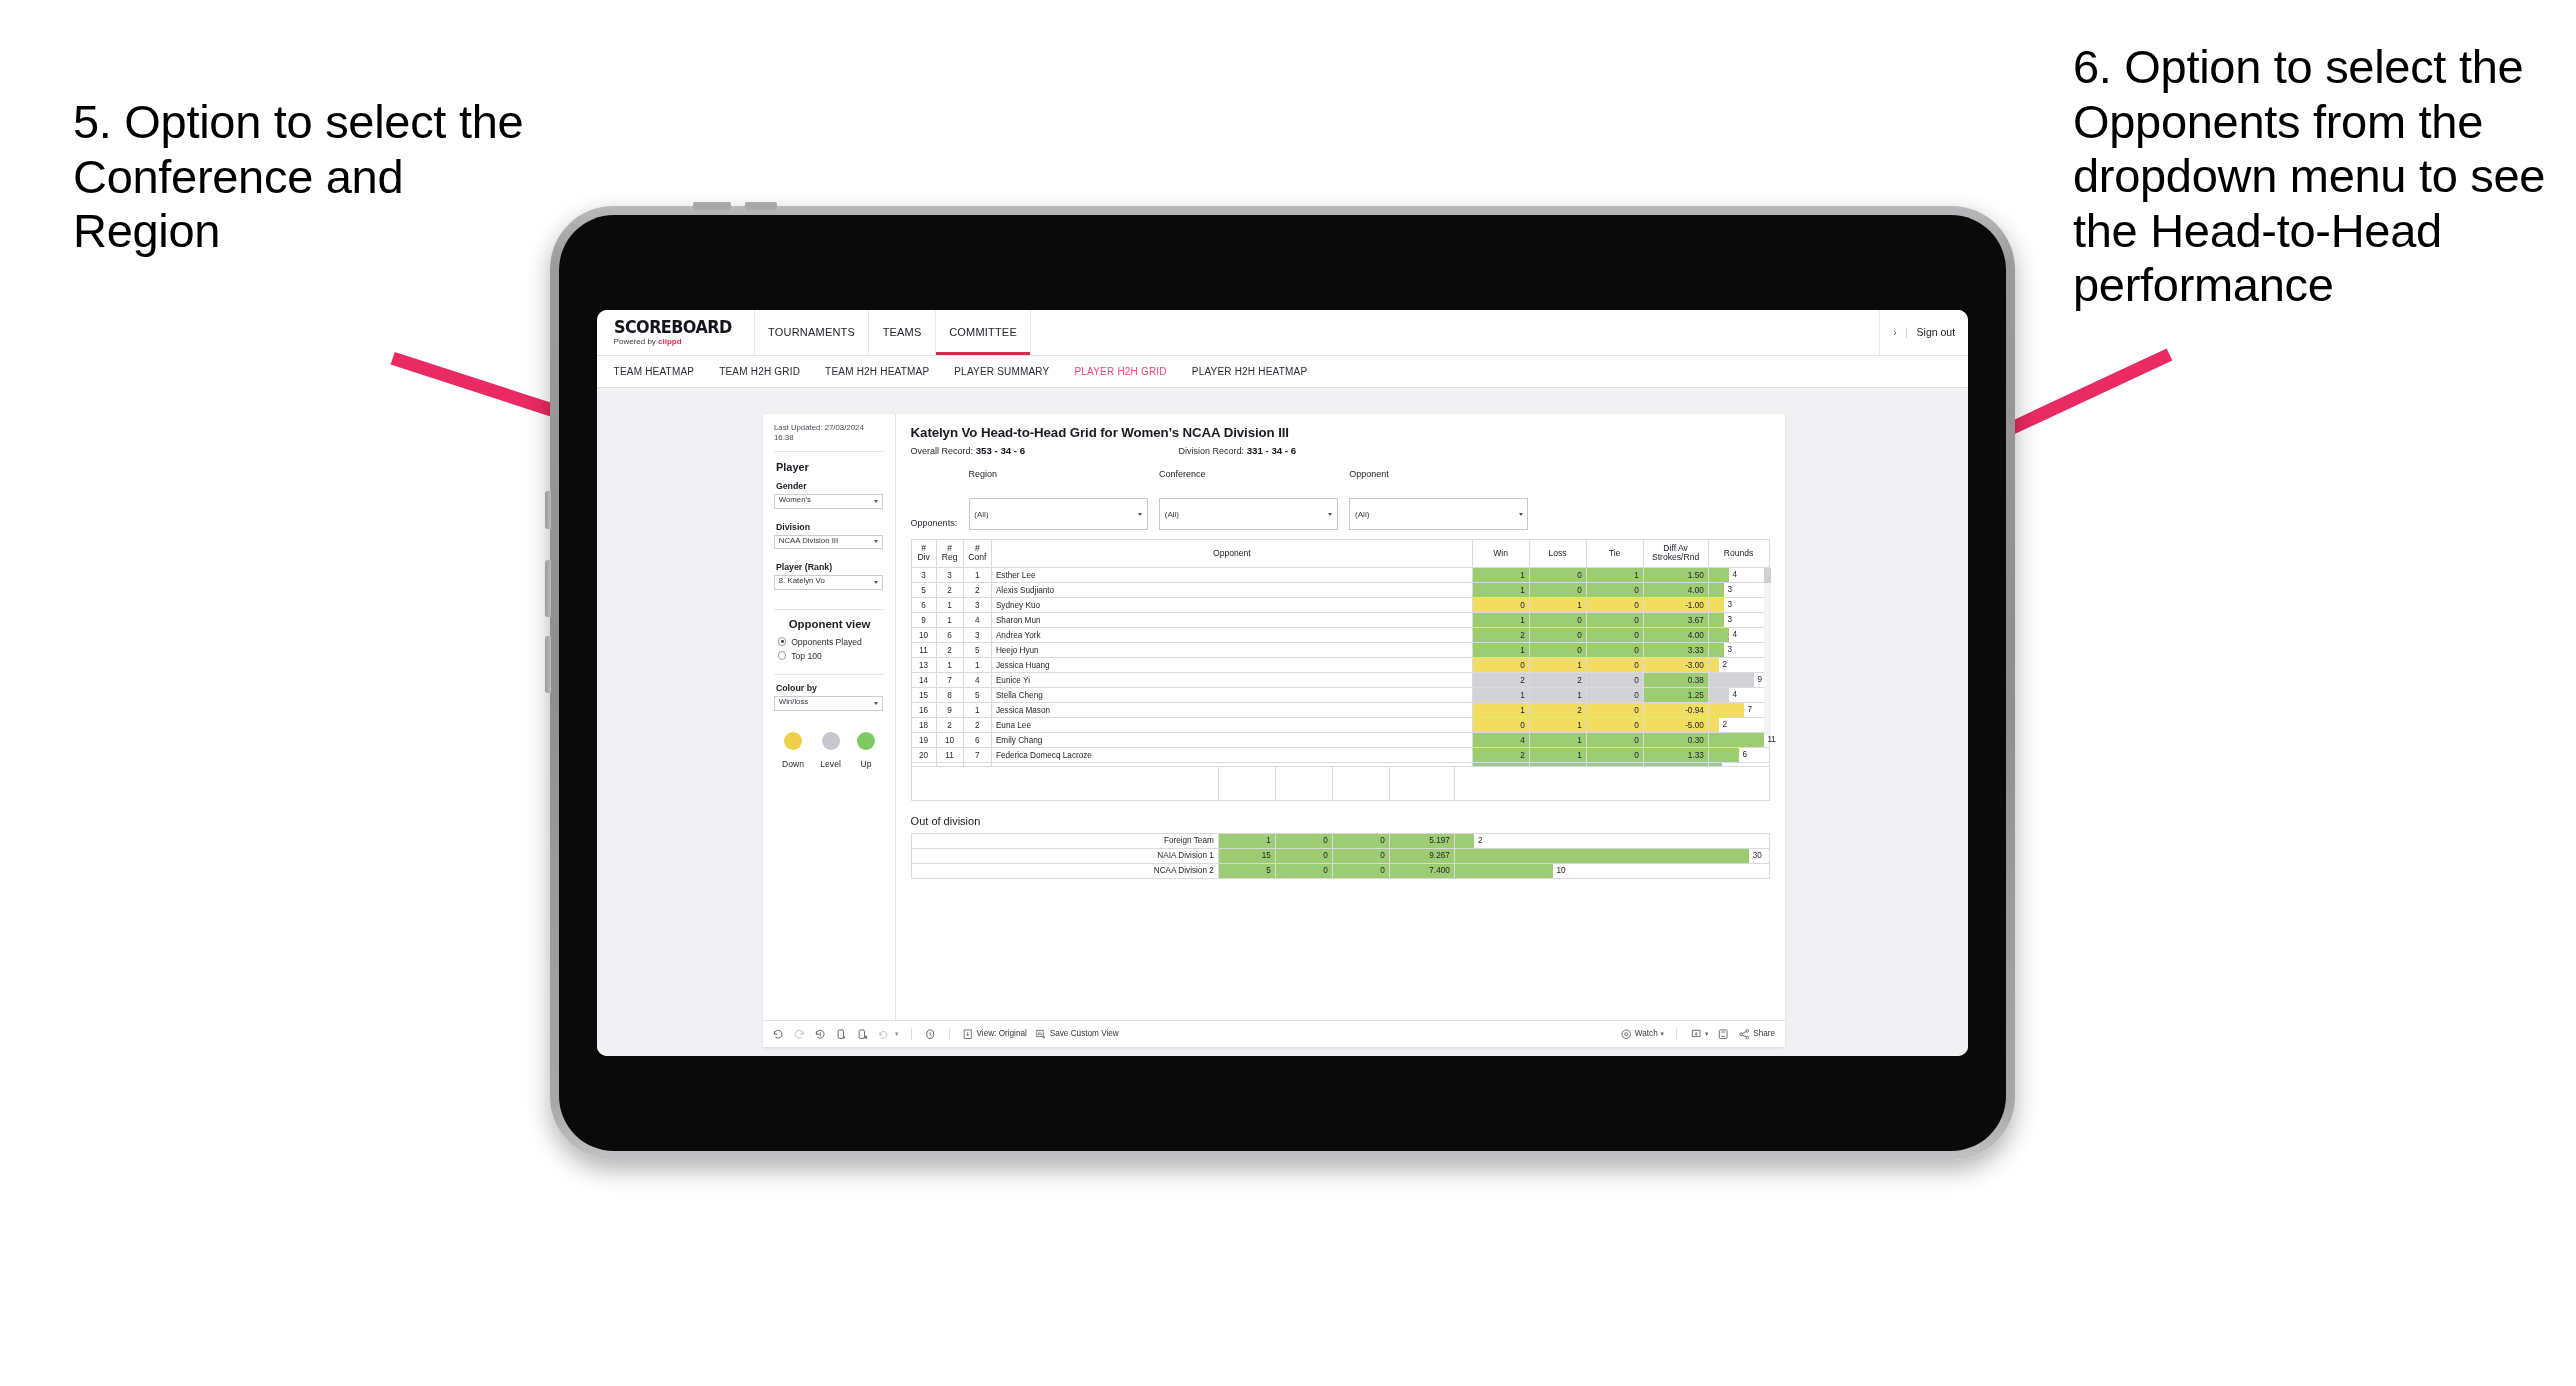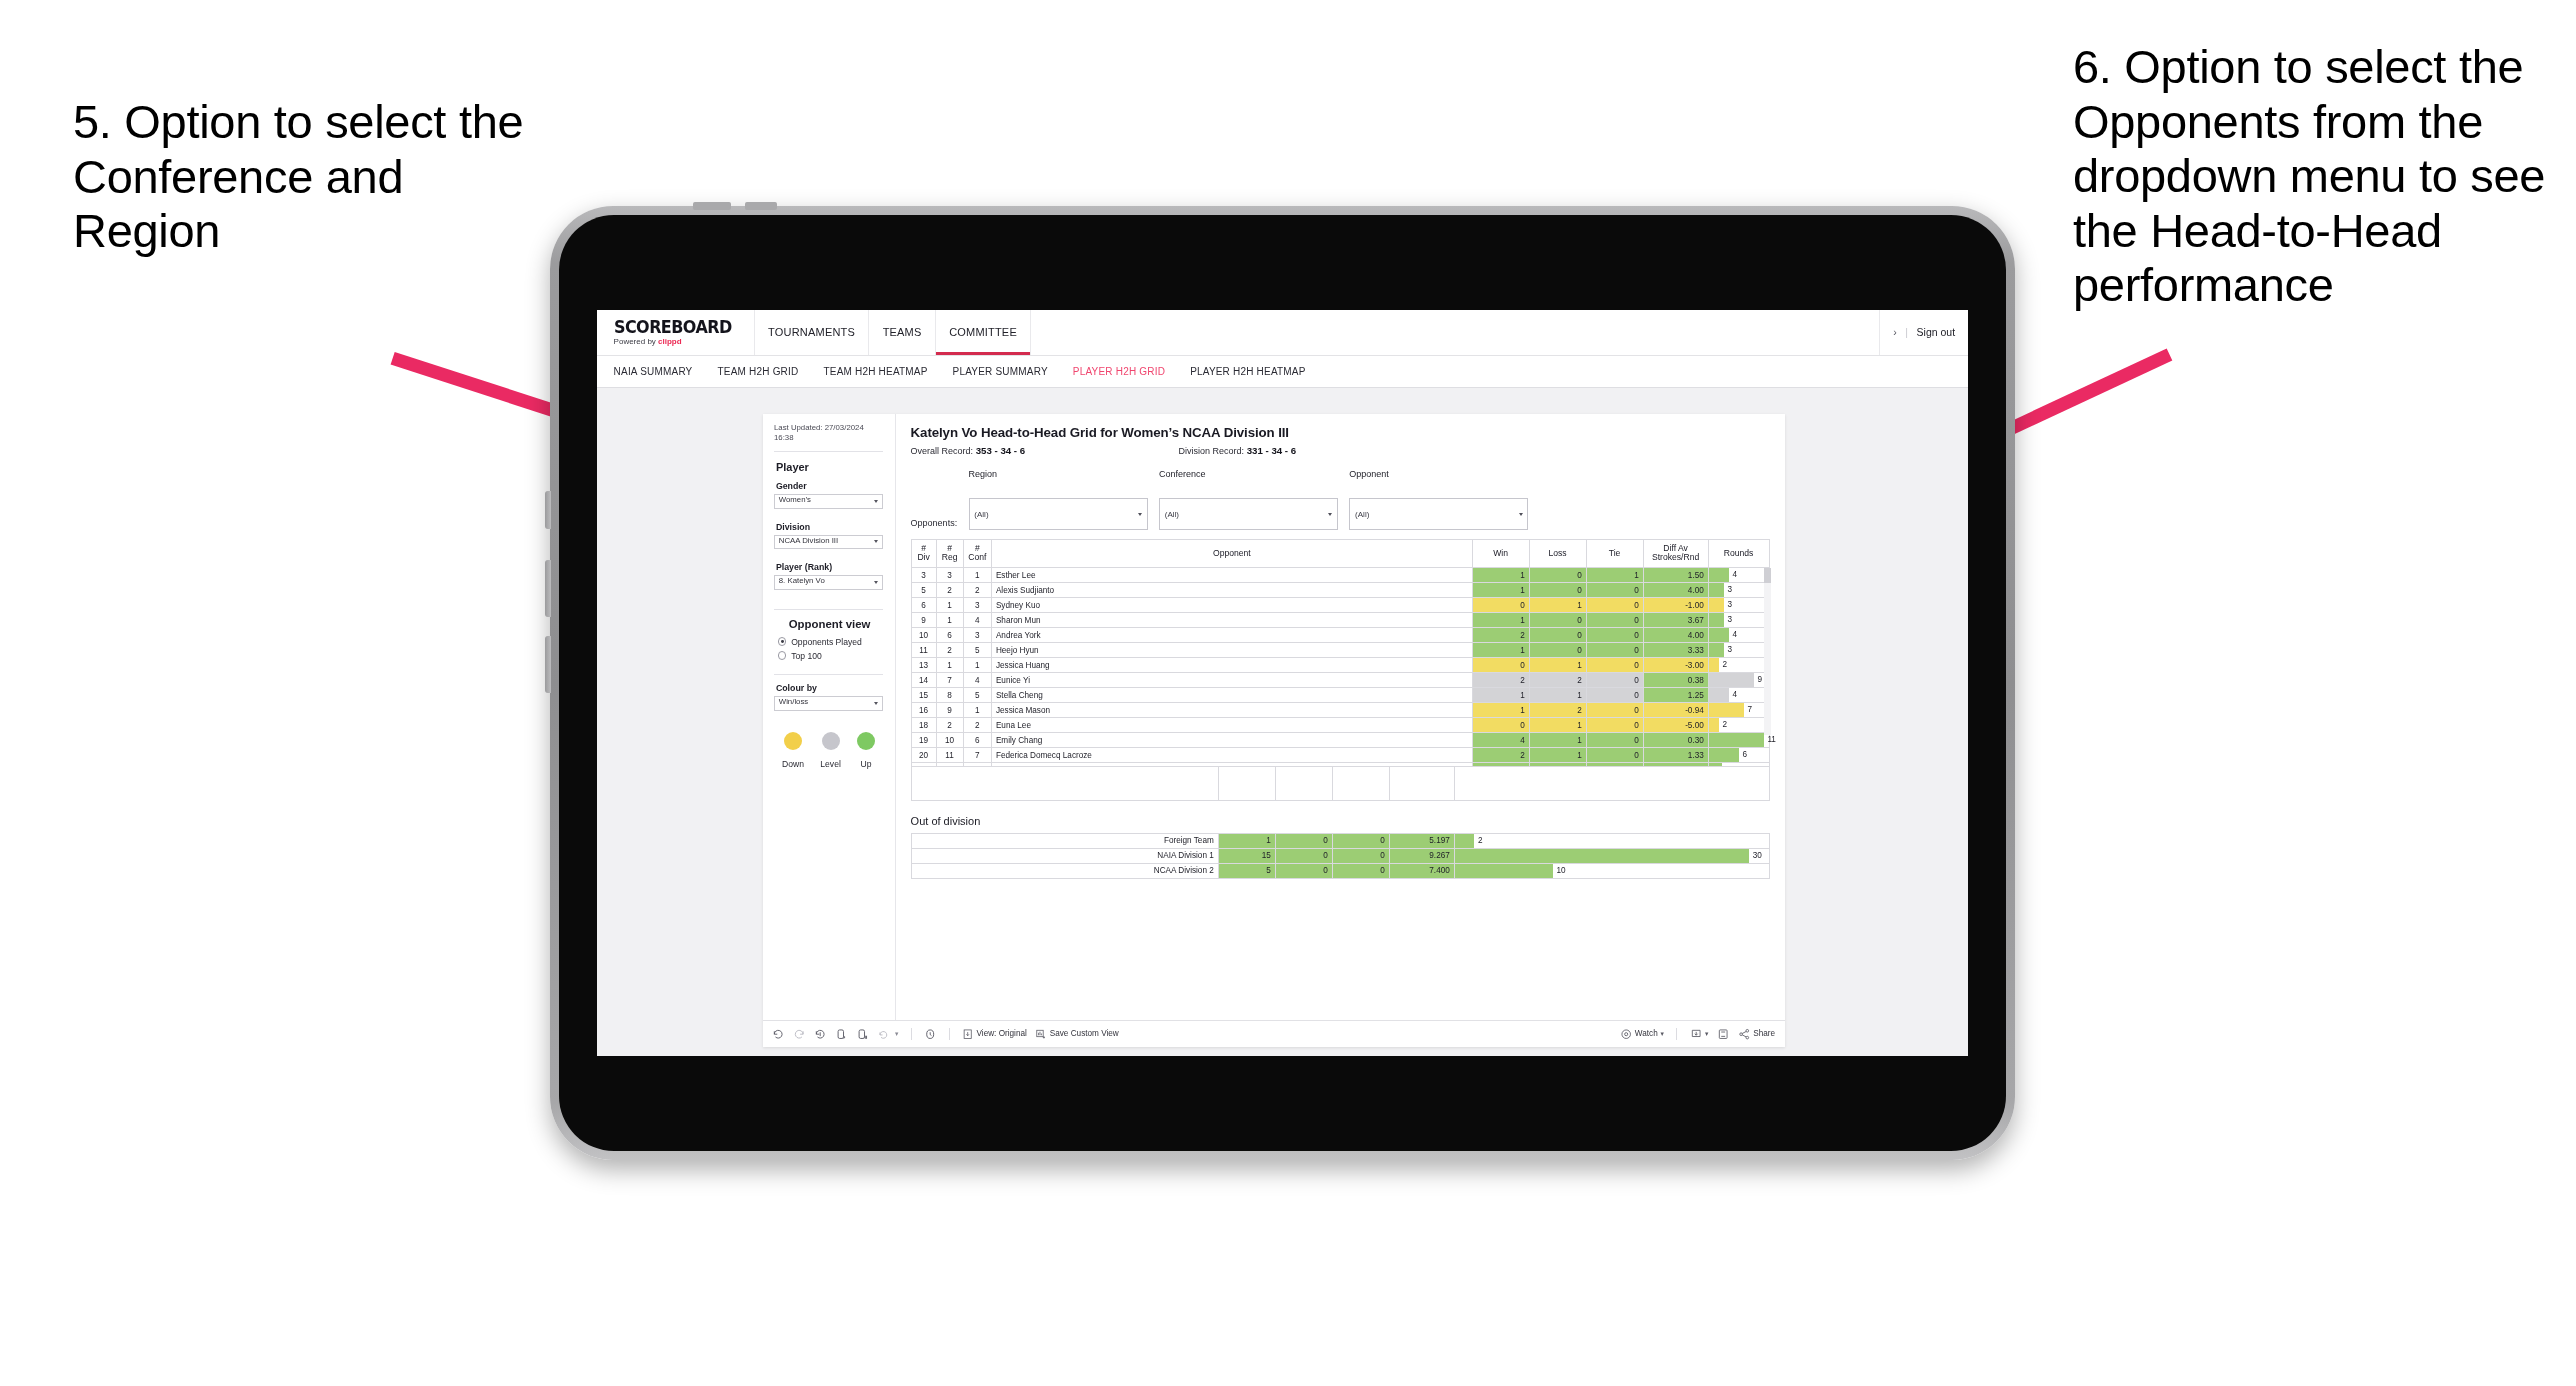--- a/index.html
+++ b/index.html
@@ -41,20 +41,21 @@
   }
   .tab-inner {
     position:absolute; left:8.6px; top:8.6px; right:8.6px; bottom:8.6px;
     background:#0a0a0a;
     border-radius:55px;
   }
   .tab-screen {
     position:absolute; left:38px; top:95px; right:38px; bottom:95px;
     background:#f1f1f3;
     overflow:hidden;
+    border-radius:10px;
   }
   .tab-btn {
     position:absolute; background:#a9a9ab; border-radius:1.9px;
     top:-3.8px; height:7.6px;
   }
   .side-btn {
     position:absolute; left:-4.8px; width:5.7px;
     background:linear-gradient(90deg,#9a9a9c,#bcbcbe);
     border-radius:2.9px 0 0 2.9px;
   }
@@ -281,21 +282,21 @@
           <div class="nav-item active">COMMITTEE</div>
           <div class="nav-spacer"></div>
           <div class="nav-right">
             <span class="chev">›</span>
             <span class="sep">|</span>
             <span class="signout">Sign out</span>
           </div>
         </div>
 
         <div class="subnav">
-          <div class="tab">NAIA SUMMARY</div>
+          <div class="tab">TEAM HEATMAP</div>
           <div class="tab">TEAM H2H GRID</div>
           <div class="tab">TEAM H2H HEATMAP</div>
           <div class="tab">PLAYER SUMMARY</div>
           <div class="tab active">PLAYER H2H GRID</div>
           <div class="tab">PLAYER H2H HEATMAP</div>
         </div>
 
         <div class="workspace">
           <div class="viz">
             <div class="viz-body">

